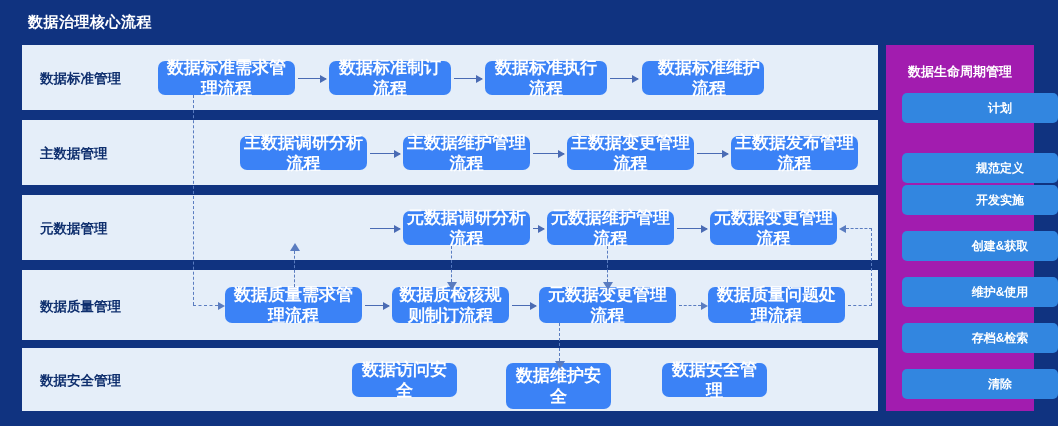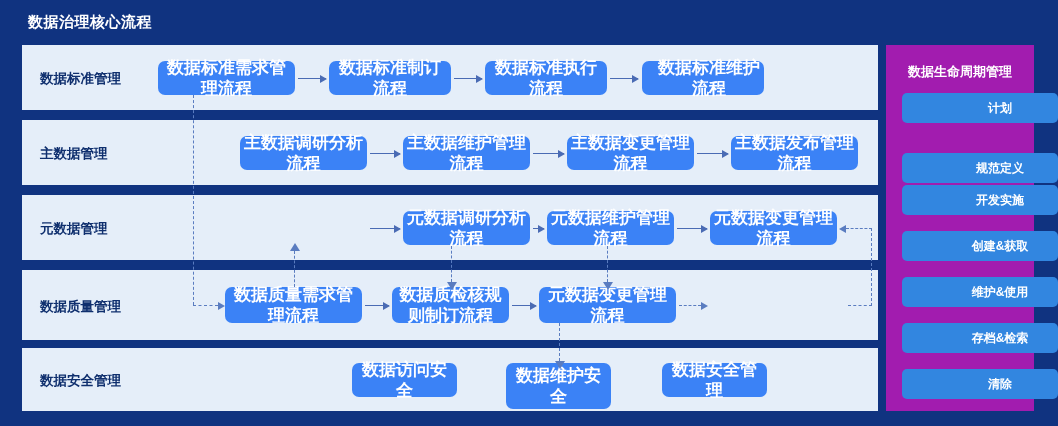--- a/index.html
+++ b/index.html
@@ -132,20 +132,21 @@
     <div class="arrow" style="left:348px;top:183px;width:30px;"></div>
     <div class="arrow" style="left:511px;top:183px;width:11px;"></div>
     <div class="arrow" style="left:655px;top:183px;width:30px;"></div>
 
     <div class="row" style="top:225px;height:70px;">
       <div class="row-label" style="top:28px;">数据质量管理</div>
     </div>
     <div class="pbox" style="left:203px;top:242px;width:137px;height:36px;">数据质量需求管理流程</div>
     <div class="pbox" style="left:370px;top:242px;width:117px;height:36px;">数据质检核规则制订流程</div>
     <div class="pbox" style="left:517px;top:242px;width:137px;height:36px;">元数据变更管理流程</div>
+    <div class="pbox" style="left:686px;top:242px;width:137px;height:36px;">数据质量问题处理流程</div>
     <div class="arrow" style="left:343px;top:260px;width:24px;"></div>
     <div class="arrow" style="left:490px;top:260px;width:24px;"></div>
     <div class="dh arr" style="left:657px;top:260px;width:22px;"></div>
 
     <div class="row" style="top:303px;height:63px;">
       <div class="row-label" style="top:24px;">数据安全管理</div>
     </div>
     <div class="pbox" style="left:330px;top:318px;width:105px;height:34px;">数据访问安全</div>
     <div class="pbox" style="left:484px;top:318px;width:105px;height:46px;">数据维护安全</div>
     <div class="pbox" style="left:640px;top:318px;width:105px;height:34px;">数据安全管理</div>

